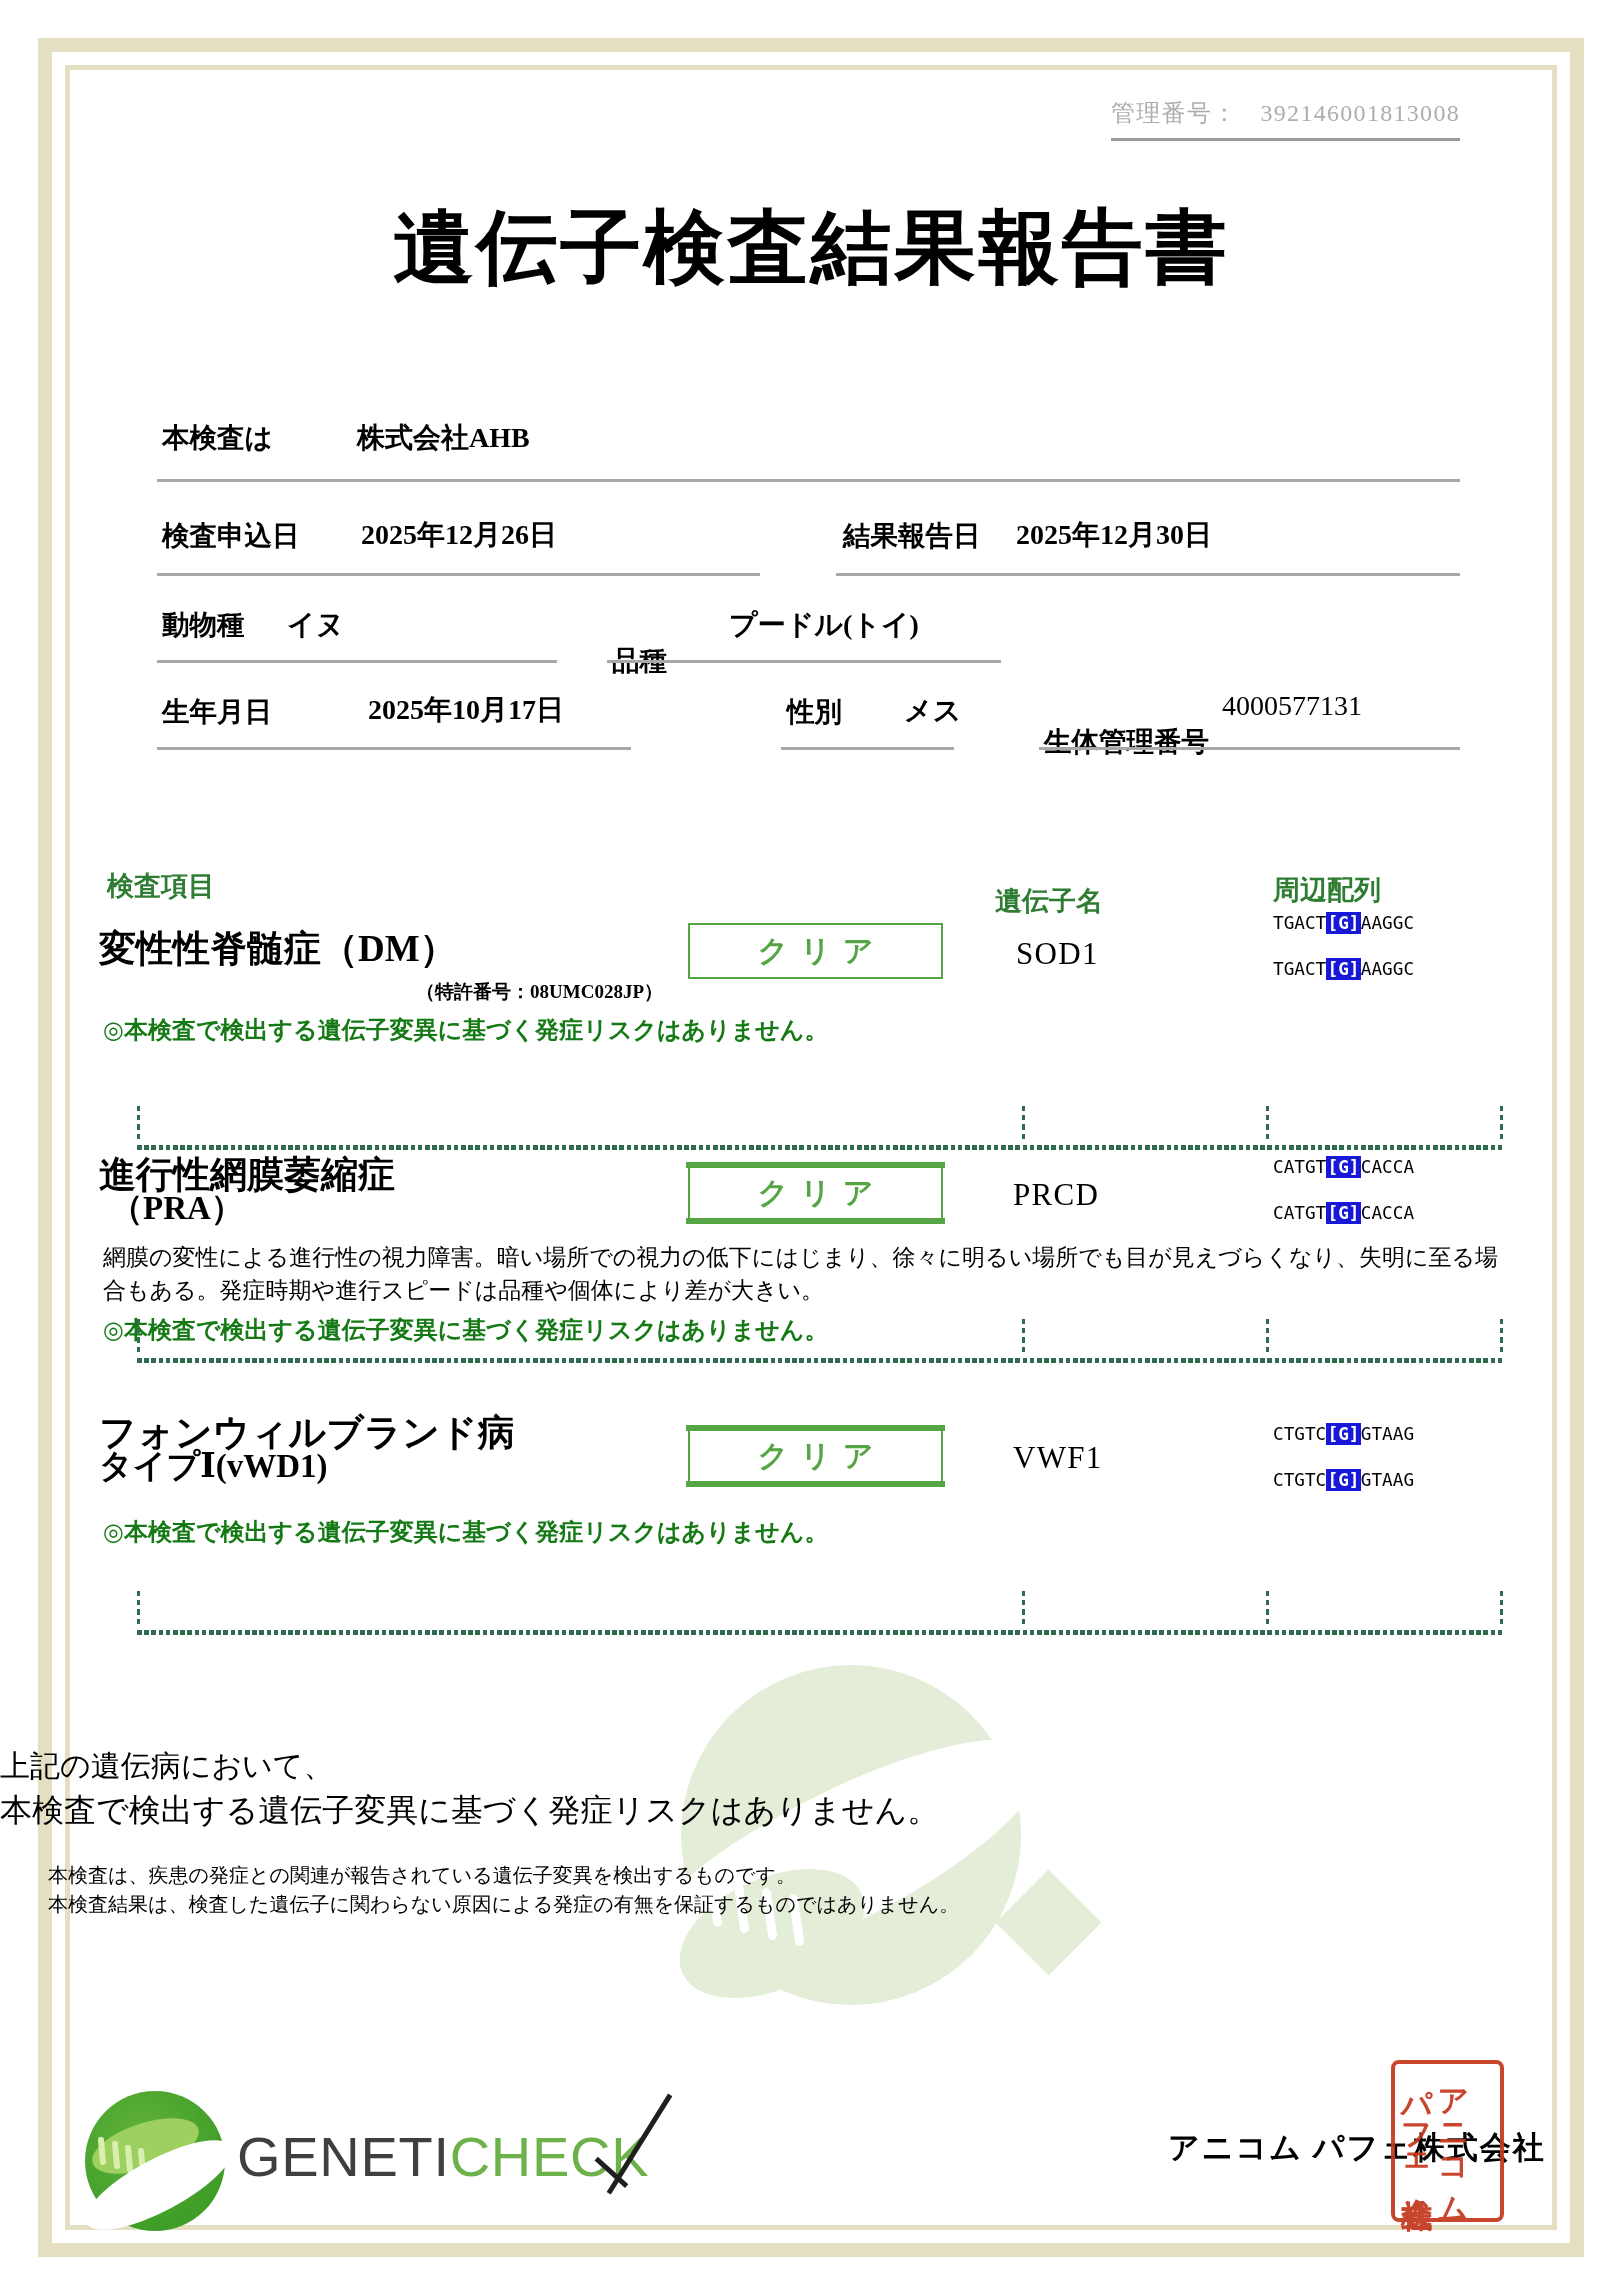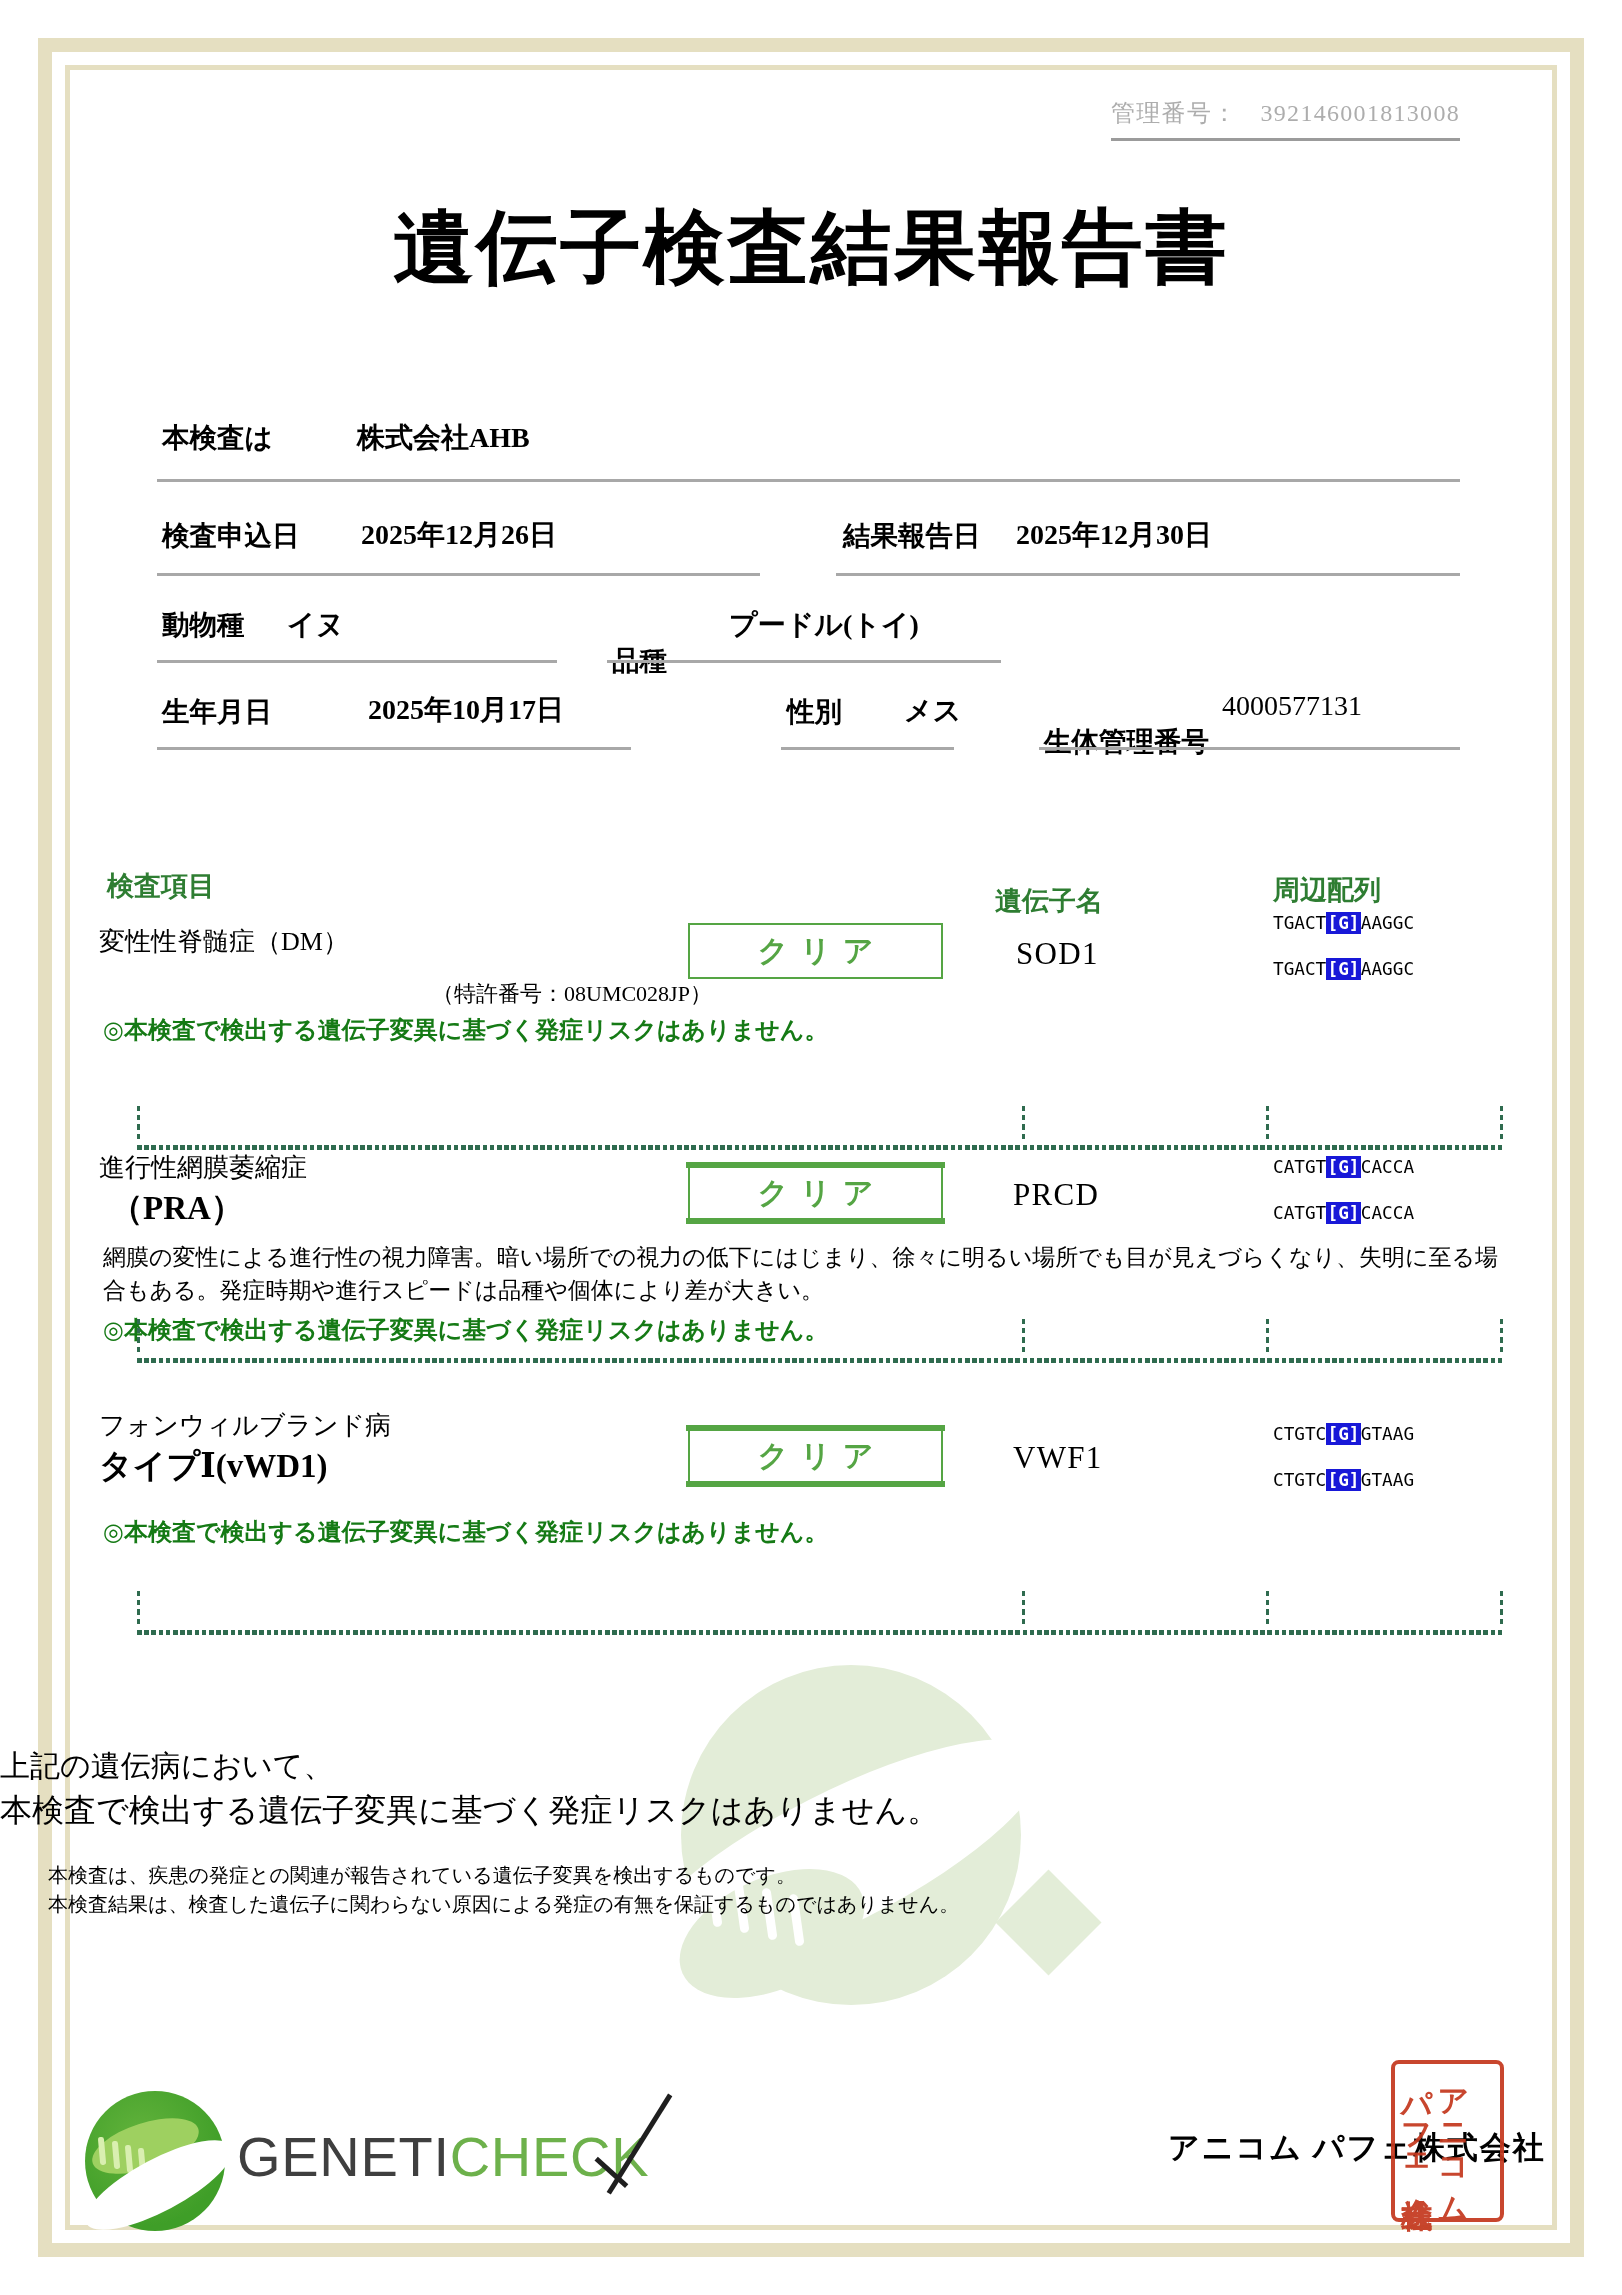--- a/index.html
+++ b/index.html
@@ -23,23 +23,23 @@
   .control{position:absolute;top:97px;right:162px;color:#adadad;font-size:24px;letter-spacing:1.3px;white-space:nowrap;padding-bottom:9.2px;border-bottom:3.9px solid #9b9b9b;}
   .doc-title{position:absolute;top:194px;left:0;width:100%;text-align:center;font-size:81px;font-weight:bold;letter-spacing:2.6px;}
 
   .lbl,.val{position:absolute;font-weight:bold;white-space:nowrap;}
   .lbl{font-size:27.5px;}
   .val{font-size:28px;}
   .uline{position:absolute;height:3.3px;background:var(--gray);}
 
   .col-h{position:absolute;color:var(--hgreen);font-weight:bold;font-size:27px;white-space:nowrap;}
 
-  .tname{position:absolute;font-size:26px;font-weight:normal;white-space:nowrap;}
+  .tname{position:absolute;font-size:37px;font-weight:bold;white-space:nowrap;}
   .tname2{position:absolute;font-size:33px;font-weight:bold;white-space:nowrap;}
-  .patent{position:absolute;font-size:22px;font-weight:normal;white-space:nowrap;margin-left:16px;}
+  .patent{position:absolute;font-size:19px;font-weight:bold;white-space:nowrap;}
   .rbox{position:absolute;width:255px;border:2.6px solid var(--green);color:var(--green);
         display:flex;align-items:center;justify-content:center;font-size:30px;
         letter-spacing:11.8px;text-indent:11.8px;font-weight:bold;box-sizing:border-box;}
   .rbox.thick{border-width:2px;}
   .rbox.thick::before,.rbox.thick::after{content:"";position:absolute;left:-3.9px;right:-3.9px;height:5.9px;background:var(--green);}
   .rbox.thick::before{top:-5.9px;}
   .rbox.thick::after{bottom:-5.9px;}
   .gene{position:absolute;font-size:31px;letter-spacing:1.3px;white-space:nowrap;}
   .seq{position:absolute;font-family:var(--mono);font-size:17.7px;white-space:nowrap;}
   .seq .hl{background:var(--blue);color:#fff;font-weight:bold;padding:0.7px 1.3px;}

